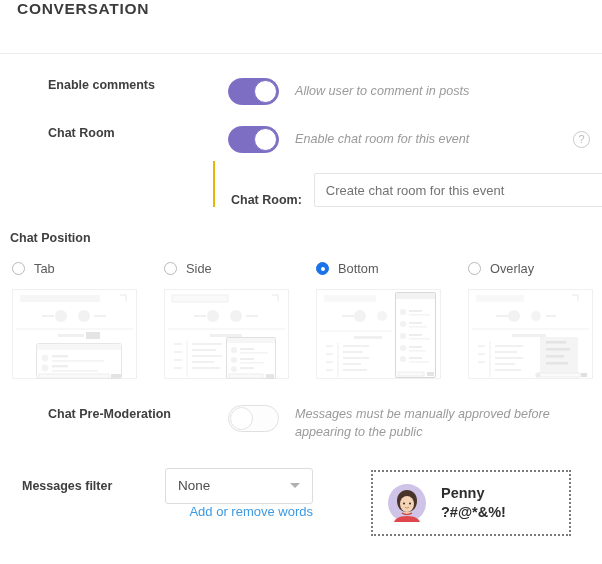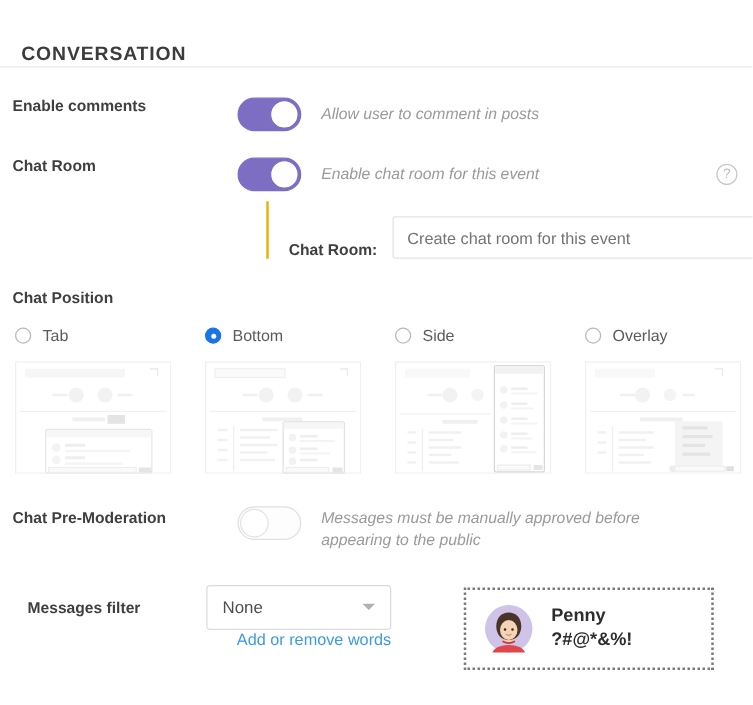--- a/index.html
+++ b/index.html
@@ -15,36 +15,37 @@
     overflow: hidden;
     position: relative;
   }
 
   
   .panel-header {
     height: 54px;
     box-sizing: border-box;
     border-bottom: 1px solid #ececec;
     display: flex;
-    align-items: flex-end;
+    align-items: flex-start;
     padding-left: 17px;
     background: #ffffff;
   }
   .panel-header .title {
     font-size: 15.5px;
     font-weight: bold;
     letter-spacing: 0.7px;
     color: #3c3c3c;
   }
 
   
   .row {
     display: flex;
     align-items: flex-start;
     position: relative;
+    padding-left: 38px;
   }
   .row-label {
     font-size: 12.5px;
     font-weight: bold;
     color: #3f3f3f;
     width: 190px;
     box-sizing: border-box;
     padding-left: 10px;
     flex: none;
   }
@@ -321,26 +322,26 @@
 
 <div style="margin-top:24px;">
   <div class="section-label">Chat Position</div>
 
   <div class="radio-row">
     <div class="radio-item">
       <span class="radio"></span>
       <span class="radio-label">Tab</span>
     </div>
     <div class="radio-item">
+      <span class="radio"></span>
+      <span class="radio-label">Side</span>
+    </div>
+    <div class="radio-item">
       <span class="radio checked"></span>
       <span class="radio-label">Bottom</span>
-    </div>
-    <div class="radio-item">
-      <span class="radio"></span>
-      <span class="radio-label">Side</span>
     </div>
     <div class="radio-item">
       <span class="radio"></span>
       <span class="radio-label">Overlay</span>
     </div>
   </div>
 
   <div class="thumb-row">
 
     <div class="thumb">

